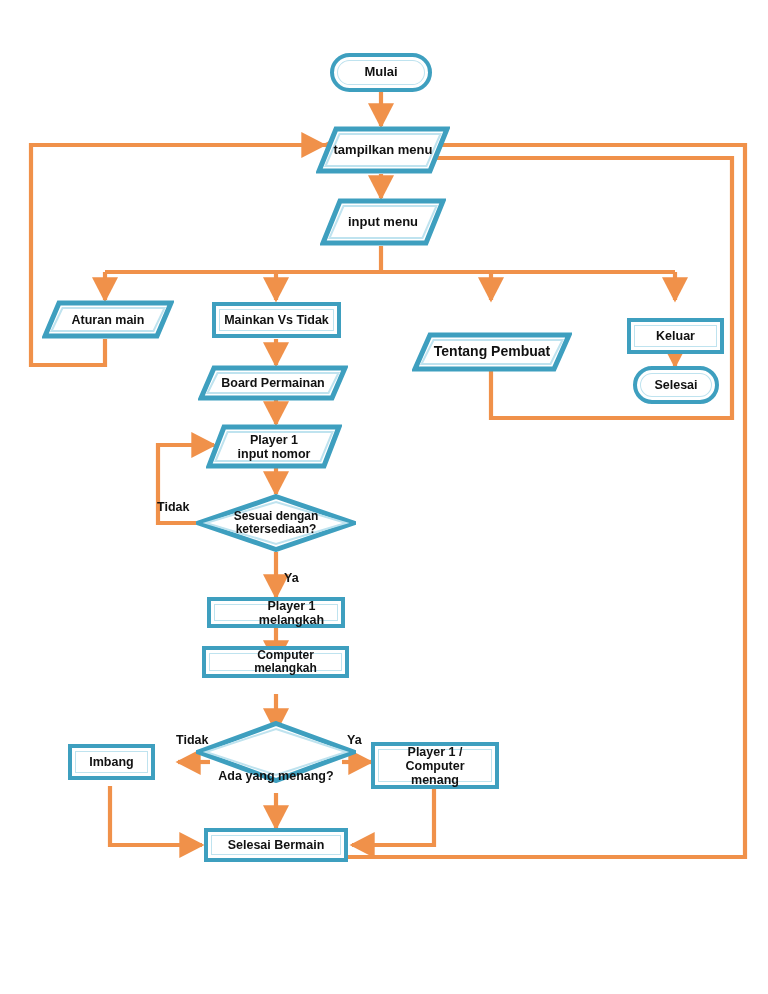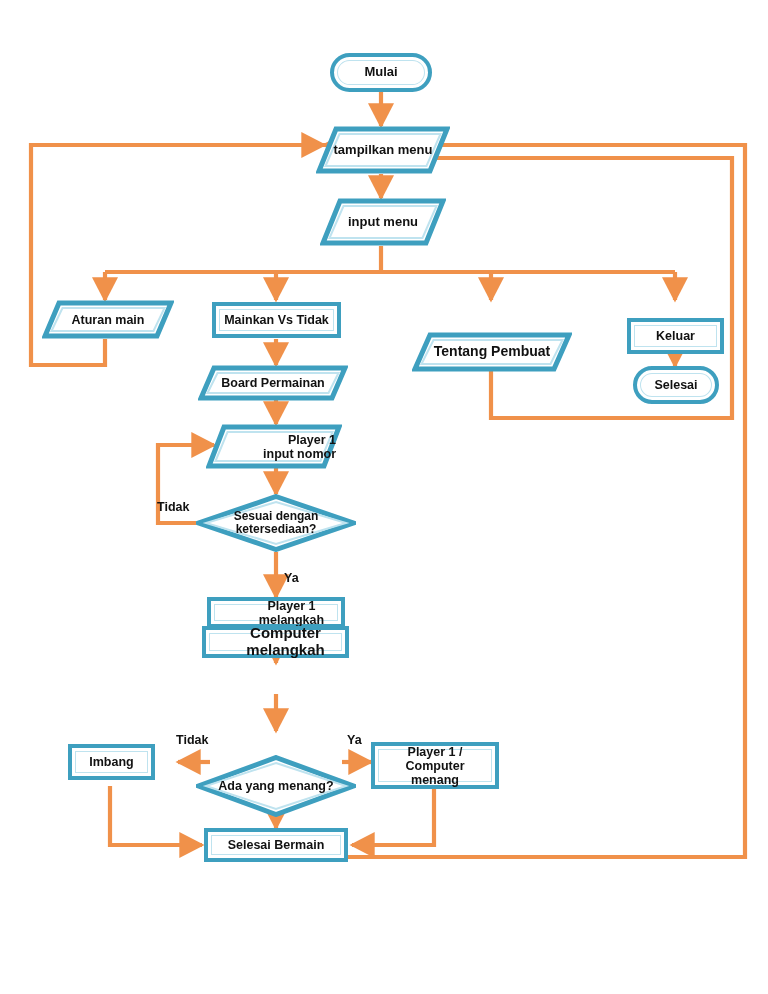--- a/index.html
+++ b/index.html
@@ -184,21 +184,21 @@
   </div>
 
   <div class="node para" style="left:198px; top:365px; width:150px; height:36px; font-size:12.5px;">
     <svg viewBox="0 0 150 36" preserveAspectRatio="none">
       <polygon points="16,3 147,3 134,33 3,33" fill="#ffffff" stroke="#3E9FBF" stroke-width="5"></polygon>
       <polygon points="19.5,8 140.5,8 130.5,28 9.5,28" fill="none" stroke="#BFE3EF" stroke-width="2"></polygon>
     </svg>
     <span class="shape-label">Board Permainan</span>
   </div>
 
-  <div class="node para" style="left:206px; top:424px; width:136px; height:45px; font-size:12.5px; flex-direction:column;align-items:flex-end;">
+  <div class="node para" style="left:206px; top:424px; width:136px; height:45px; font-size:12.5px; flex-direction:column;">
     <svg viewBox="0 0 136 45" preserveAspectRatio="none">
       <polygon points="18,3 133,3 118,42 3,42" fill="#ffffff" stroke="#3E9FBF" stroke-width="5"></polygon>
       <polygon points="21.5,8 126.5,8 114.5,37 9.5,37" fill="none" stroke="#BFE3EF" stroke-width="2"></polygon>
     </svg>
     <span class="shape-label">Player 1</span>
     <span class="shape-label">input nomor</span>
   </div>
 
   <div class="node diam" style="left:196px; top:494px; width:160px; height:58px; font-size:12px; flex-direction:column;">
     <svg viewBox="0 0 160 58" preserveAspectRatio="none">
@@ -206,29 +206,29 @@
       <polygon points="80,8 150,29 80,50 10,29" fill="none" stroke="#BFE3EF" stroke-width="2"></polygon>
     </svg>
     <span class="shape-label">Sesuai dengan</span>
     <span class="shape-label">ketersediaan?</span>
   </div>
 
   <div class="node rect" style="left:207px; top:597px; width:138px; height:31px; font-size:12.5px;padding-left:31px;">
     <span class="shape-label">Player 1 melangkah</span>
   </div>
 
-  <div class="node rect" style="left:202px; top:626px; width:147px; height:32px; font-size:15px;padding-left:20px;">
+  <div class="node rect" style="left:202px; top:646px; width:147px; height:32px; font-size:12px;padding-left:20px;">
     <span class="shape-label">Computer melangkah</span>
   </div>
 
   <div class="node rect" style="left:68px; top:744px; width:87px; height:36px; font-size:12.5px;">
     <span class="shape-label">Imbang</span>
   </div>
 
-  <div class="node diam" style="left:196px; top:755px; width:160px; height:62px; font-size:12.5px;">
+  <div class="node diam" style="left:196px; top:721px; width:160px; height:62px; font-size:12.5px;align-items:flex-end;">
     <svg viewBox="0 0 160 62" preserveAspectRatio="none">
       <polygon points="80,2.5 157.5,31 80,59.5 2.5,31" fill="#ffffff" stroke="#3E9FBF" stroke-width="5"></polygon>
       <polygon points="80,8 150,31 80,54 10,31" fill="none" stroke="#BFE3EF" stroke-width="2"></polygon>
     </svg>
     <span class="shape-label">Ada yang menang?</span>
   </div>
 
   <div class="node rect" style="left:371px; top:742px; width:128px; height:47px; font-size:12.5px; flex-direction:column;">
     <span class="shape-label">Player 1 / Computer</span>
     <span class="shape-label">menang</span>

